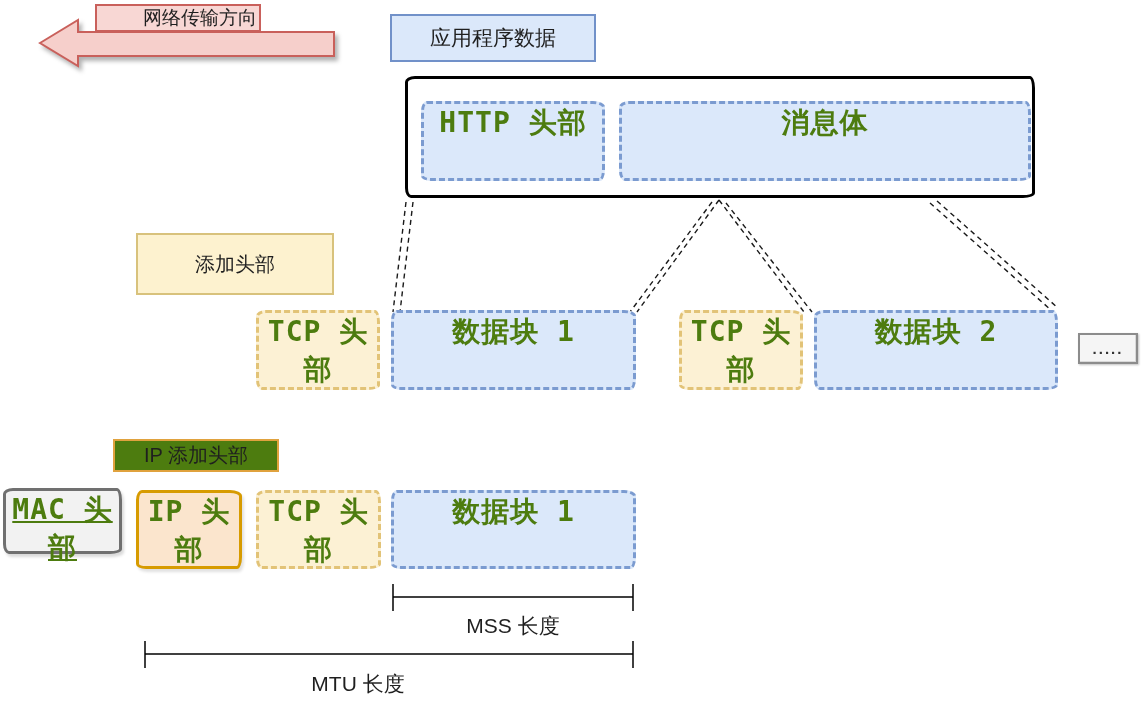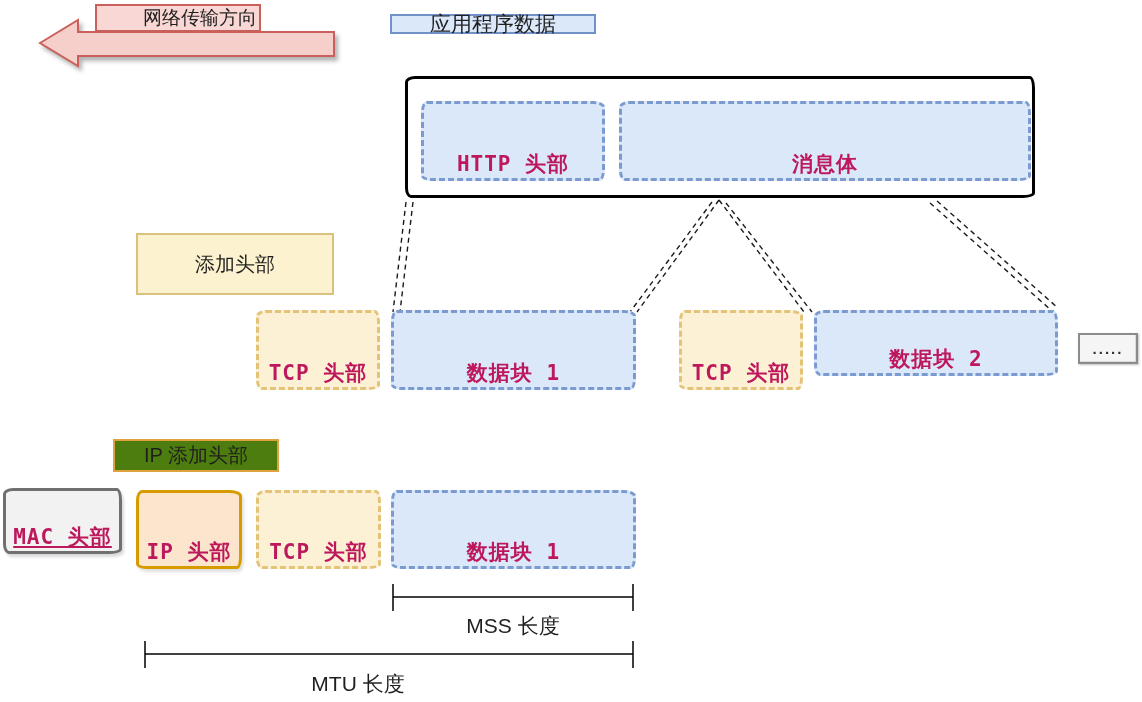--- a/index.html
+++ b/index.html
@@ -6,22 +6,22 @@
   #canvas{
     position:relative;width:1142px;height:702px;background:#ffffff;overflow:hidden;
     font-family:"Liberation Sans",sans-serif;
   }
   .abs{position:absolute;box-sizing:border-box;}
   
   .sk1{border-radius:10px 5px 12px 6px / 6px 12px 5px 10px;}
   .sk2{border-radius:6px 12px 5px 10px / 10px 6px 12px 5px;}
   .boxtext{
     font-family:"DejaVu Sans Mono","Liberation Sans",monospace;
-    font-weight:bold;font-size:21px;color:#be185d;letter-spacing:1px;
-    display:flex;align-items:flex-end;justify-content:center;text-align:center;
+    font-weight:bold;font-size:28px;color:#4d7c0f;letter-spacing:1px;
+    display:flex;align-items:flex-start;justify-content:center;text-align:center;
   }
   .notetext{
     font-family:"Liberation Sans",sans-serif;font-size:20px;color:#1f1f1f;
     display:flex;align-items:center;justify-content:center;text-align:center;line-height:1.35;
   }
   
   .blue-dash{background:#dbe8fa;border:3px dashed #7b9bd0;}
   .yellow-dash{background:#fcf1d4;border:3px dashed #e2c377;}
   .orange-solid{background:#fbe5cd;border:3px solid #d79b00;box-shadow:2px 3px 3px rgba(0,0,0,.12);}
   .gray-solid{background:#f2f2f2;border:3px solid #707070;box-shadow:2px 3px 3px rgba(0,0,0,.15);}
@@ -67,21 +67,21 @@
     </g>
   </svg>
 
   <svg class="abs" style="left:34px;top:16px;" width="312" height="64" viewBox="0 0 312 64">
     <polygon points="6,27 44,4 44,16 300,16 300,40 44,40 44,50" fill="#f6cfcb" stroke="#c9605b" stroke-width="2" style="filter:drop-shadow(3px 4px 2px rgba(0,0,0,0.3));"></polygon>
   </svg>
   <div class="abs tag-pink notetext" style="left:95px;top:4px;width:166px;height:28px;font-size:19px;z-index:3;padding-left:44px;">
     <span>网络传输方向</span>
   </div>
 
-  <div class="abs tag-blue notetext" style="left:390px;top:14px;width:206px;height:20px;font-size:21px;">
+  <div class="abs tag-blue notetext" style="left:390px;top:14px;width:206px;height:48px;font-size:21px;">
     <span>应用程序数据</span>
   </div>
 
   <div class="abs app-outline sk1" style="left:405px;top:76px;width:630px;height:122px;">
     <div class="abs blue-dash sk2 boxtext" style="left:13px;top:22px;width:184px;height:80px;">
       <span>HTTP 头部</span>
     </div>
     <div class="abs blue-dash sk1 boxtext" style="left:191px;top:22px;width:412px;height:80px;margin-left:20px;">
       <span>消息体</span>
     </div>
@@ -95,21 +95,21 @@
 
   <div class="abs yellow-dash sk1 boxtext" style="left:256px;top:310px;width:124px;height:80px;">
     <span>TCP 头部</span>
   </div>
   <div class="abs blue-dash sk2 boxtext" style="left:391px;top:310px;width:245px;height:80px;">
     <span>数据块 1</span>
   </div>
   <div class="abs yellow-dash sk2 boxtext" style="left:679px;top:310px;width:124px;height:80px;">
     <span>TCP 头部</span>
   </div>
-  <div class="abs blue-dash sk1 boxtext" style="left:814px;top:310px;width:244px;height:66px;">
+  <div class="abs blue-dash sk1 boxtext" style="left:814px;top:310px;width:244px;height:80px;">
     <span>数据块 2</span>
   </div>
   <div class="abs ellipsis-box" style="left:1078px;top:333px;width:60px;height:31px;">
     <span>.....</span>
   </div>
 
   <div class="abs tag-orange notetext" style="left:113px;top:439px;width:166px;height:33px;">
     <span>IP 添加头部</span>
   </div>
 

